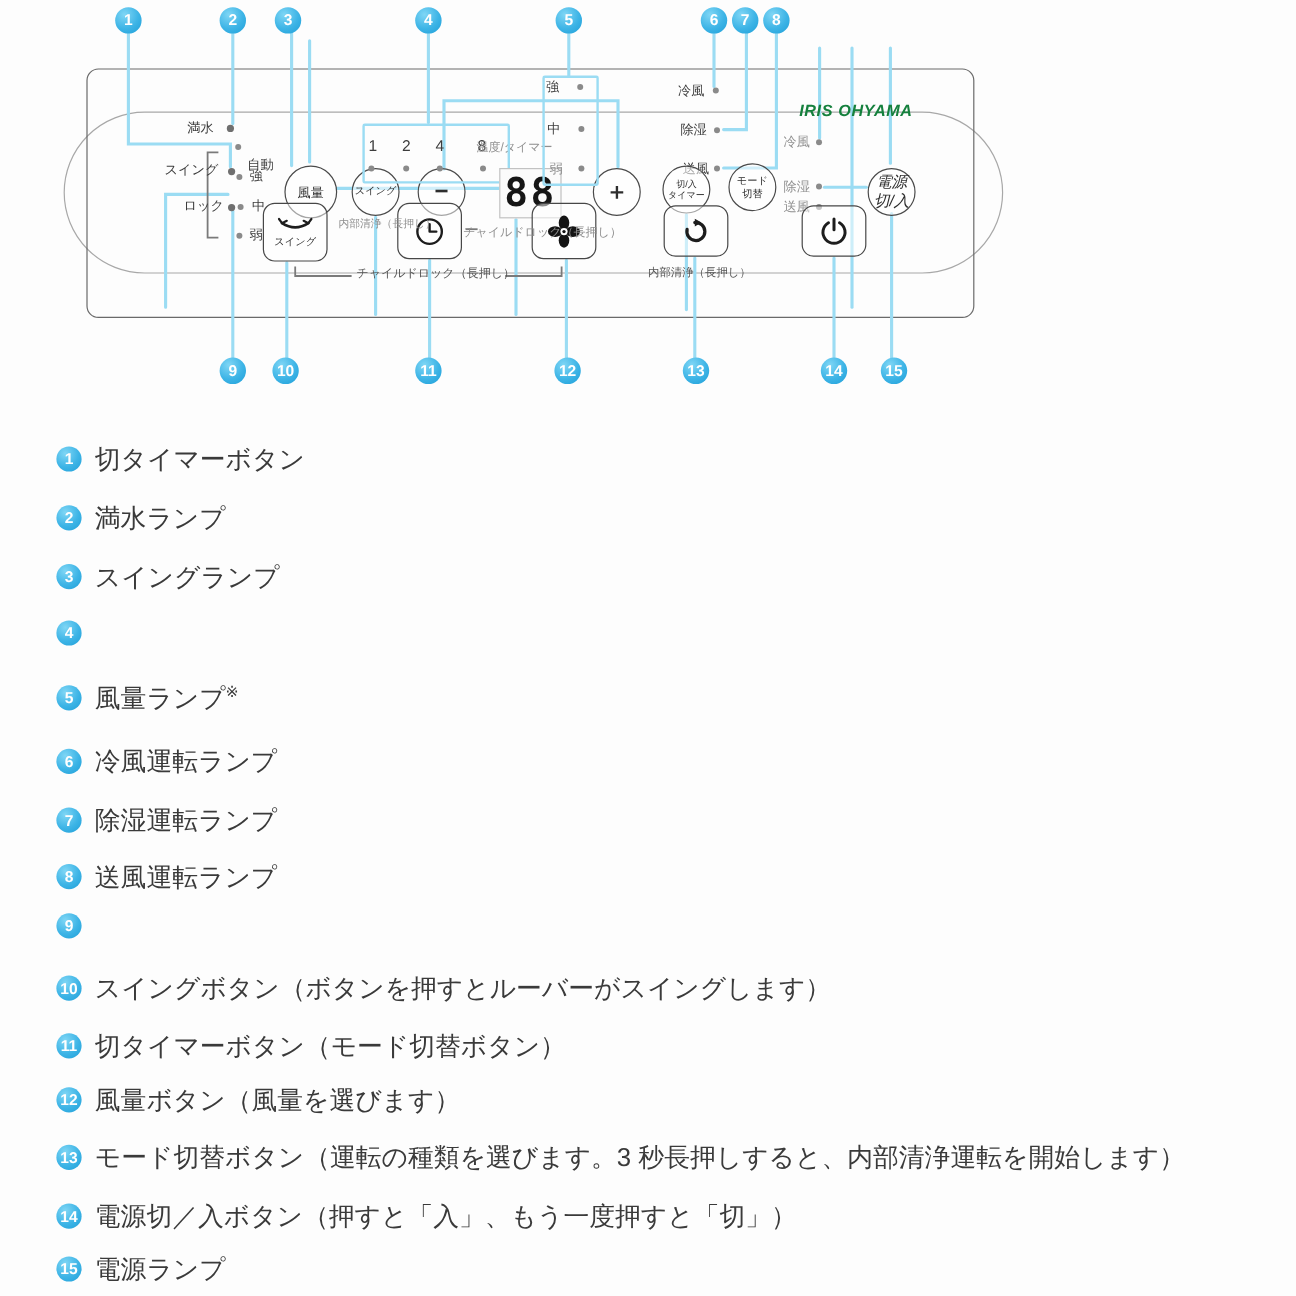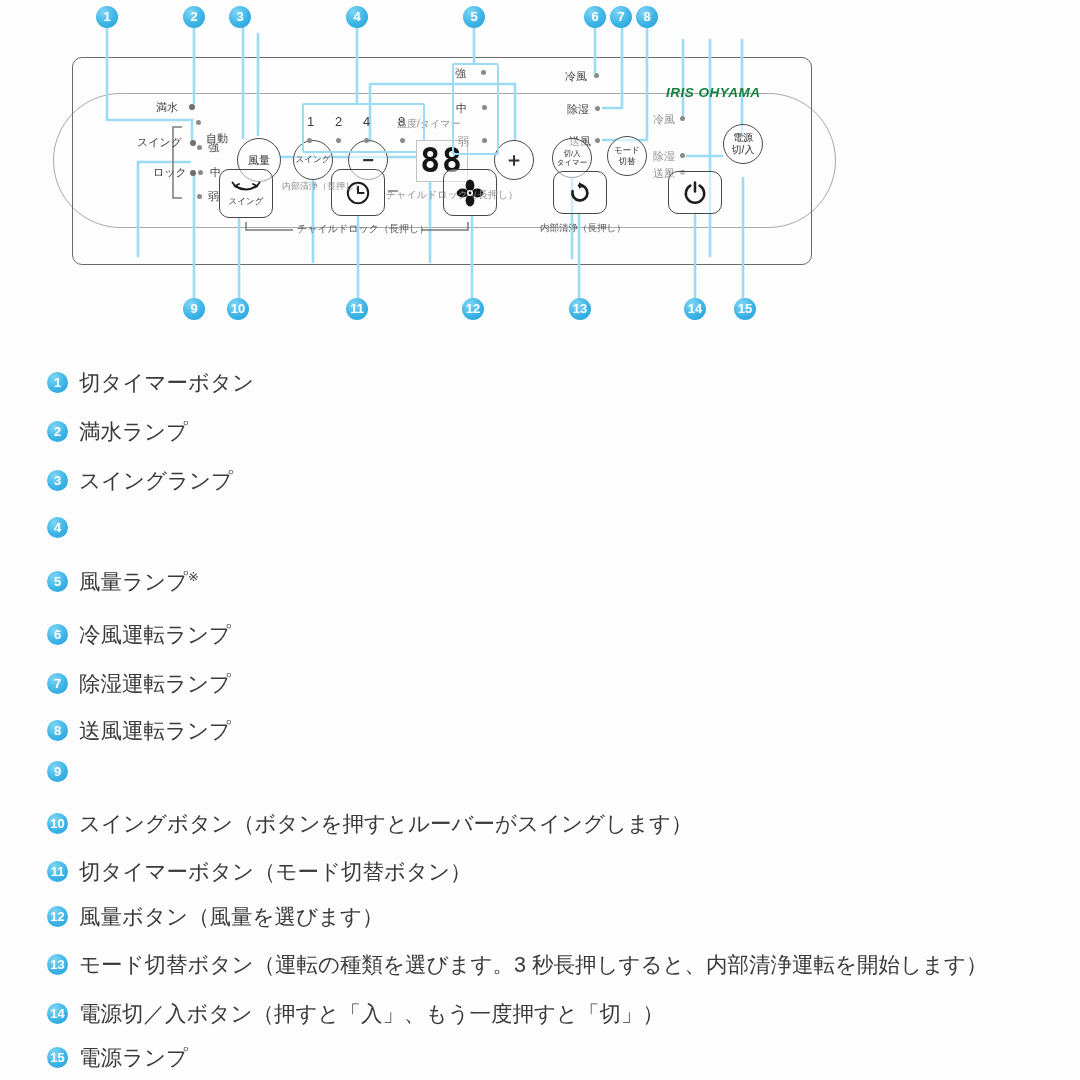--- a/index.html
+++ b/index.html
@@ -190,21 +190,21 @@
   <span class="dot s" style="left:680px; top:170px;"></span>
 
   <div class="circle-btn" style="left:552px; top:138px; width:40px; height:40px; font-size:7.5px; line-height:1.2;">
     <span>切/入</span>
     <span>タイマー</span>
   </div>
   <div class="circle-btn" style="left:607px; top:136px; width:40px; height:40px; font-size:8.5px; line-height:1.25;">
     <span>モード</span>
     <span>切替</span>
   </div>
-  <div class="circle-btn" style="left:723px; top:124px; width:40px; height:40px; font-size:10px; line-height:1.25;">
+  <div class="circle-btn" style="left:723px; top:140px; width:40px; height:40px; font-size:13px; line-height:1.25;font-style:italic;">
     <span>電源</span>
     <span>切/入</span>
   </div>
 
   <div class="sq-btn" style="left:553px; top:171px; width:54px; height:43px;">
     <svg width="26" height="26" viewBox="0 0 26 26">
       <path class="ic" stroke-width="2.7" d="M12 5.5 A7.5 7.5 0 1 1 5.6 11.2"></path>
       <polygon points="12,2.2 12,8.8 17.6,5.5" fill="#1d1d1d"></polygon>
     </svg>
   </div>

